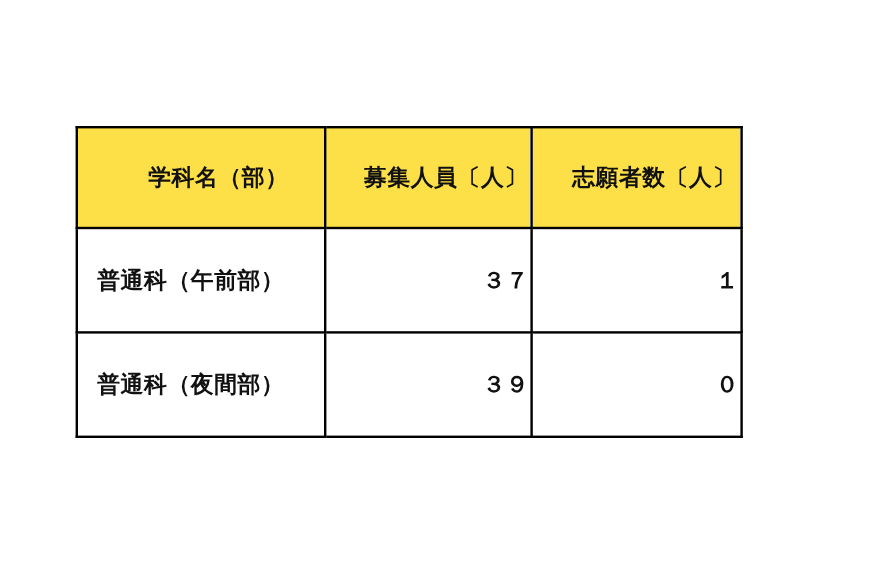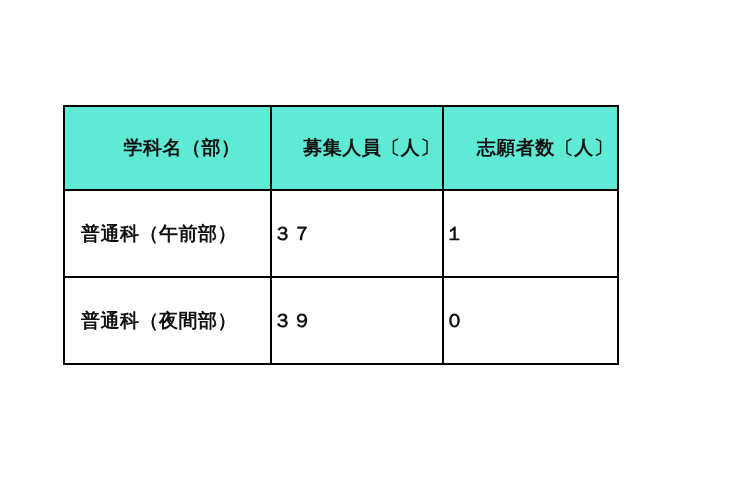--- a/index.html
+++ b/index.html
@@ -49,28 +49,28 @@
   table.applicants td {
     border: 2px solid #000000;
     font-size: 19px;
     font-weight: bold;
     letter-spacing: 0.5px;
     vertical-align: middle;
     overflow: hidden;
     white-space: nowrap;
   }
   table.applicants thead th {
-    background: #5eead4;
+    background: #fde047;
     height: 80px;
     text-align: center;
     padding-left: 30px;
   }
   table.applicants tbody td {
     height: 83px;
-    text-align: left;
+    text-align: right;
     background: #ffffff;
   }
   table.applicants tbody td.dept-cell {
     text-align: left;
     padding-left: 16px;
     margin-left: 45px;
   }
   .col-dept  { width: 207px; }
   .col-cap   { width: 172px; }
   .col-appl  { width: 175px; }

